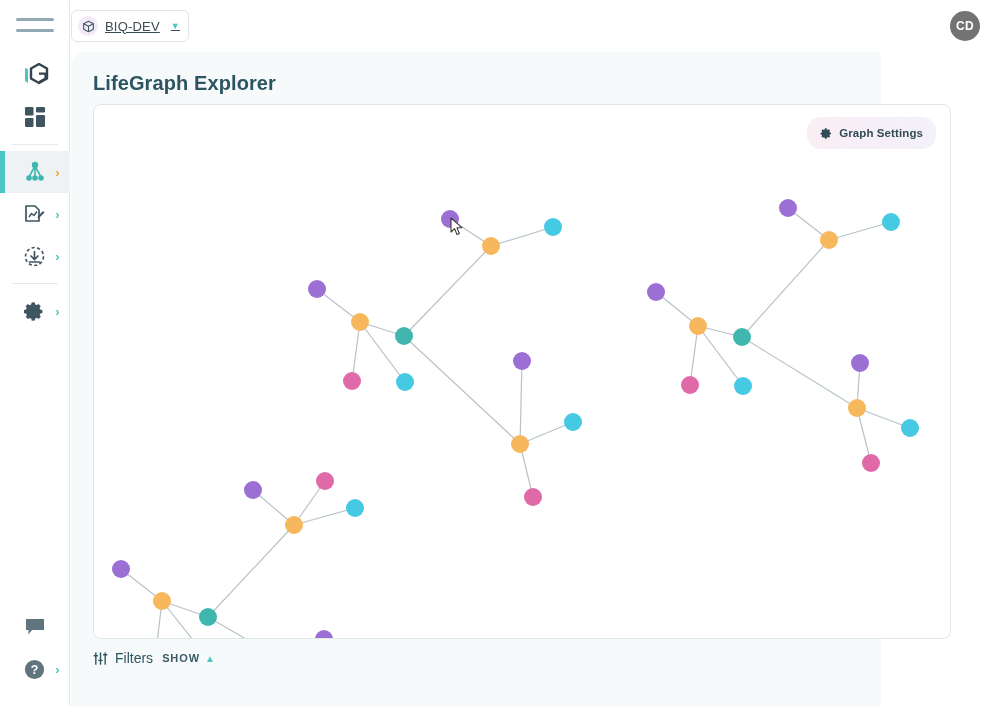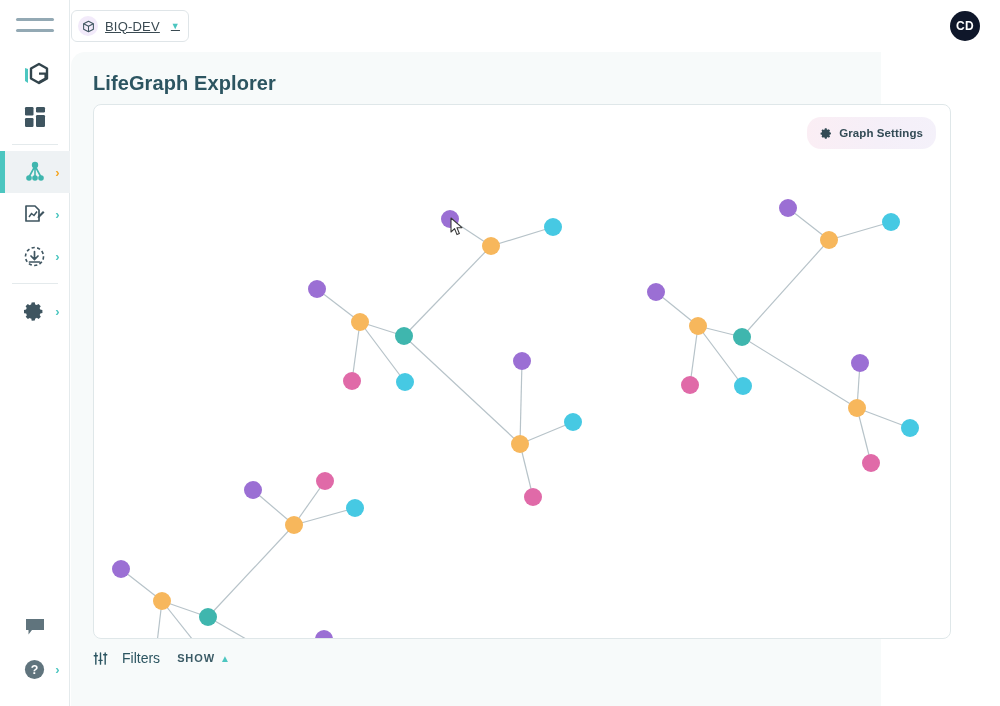--- a/index.html
+++ b/index.html
@@ -73,21 +73,21 @@
   .proj-badge {
     width: 20px; height: 20px; border-radius: 50%;
     background: #f2eafa;
     display: flex; align-items: center; justify-content: center;
   }
   .proj-caret { color: #4cc6c0; font-size: 9px; margin-left: 4px; }
 
   .avatar {
     position: absolute; right: 20px; top: 11px;
     width: 30px; height: 30px; border-radius: 50%;
-    background: #0f172a; color: #fff;
+    background: #737373; color: #fff;
     display: flex; align-items: center; justify-content: center;
     font-size: 12px; font-weight: 600; letter-spacing: .4px;
     cursor: pointer;
     text-align: right;
   }
 
   
   #main {
     position: absolute; left: 71px; top: 52px;
     width: 810px; height: 654px;
@@ -132,27 +132,27 @@
   .tooltip b { font-weight: 700; }
 
   .cursor-ptr { position: absolute; pointer-events: none; }
 
   
   #filters-bar {
     position: absolute; left: 22px; top: 598px;
     display: flex; align-items: center; gap: 9px;
   }
   .filters-label {
-    display: flex; align-items: center; gap: 14px;
+    display: flex; align-items: center; gap: 7px;
     font-size: 14px; color: #2c5561; cursor: pointer;
   }
   .show-toggle {
     display: flex; align-items: center; gap: 5px;
     font-size: 11px; font-weight: 700; letter-spacing: .9px;
-    color: #3b5b66; cursor: pointer; margin-left: 8px;
+    color: #3b5b66; cursor: pointer; 
   }
   .show-toggle .caret { color: #4cc6c0; font-size: 10px; }
 </style>
 </head>
 <body>
 
 <div id="app">
 
   <div id="sidebar">
 

